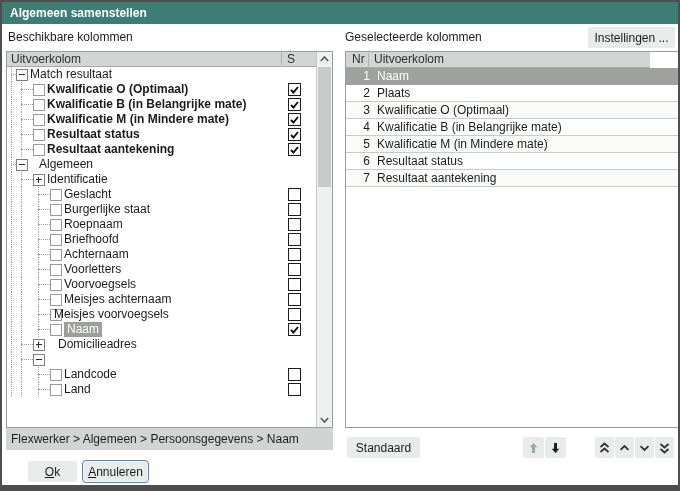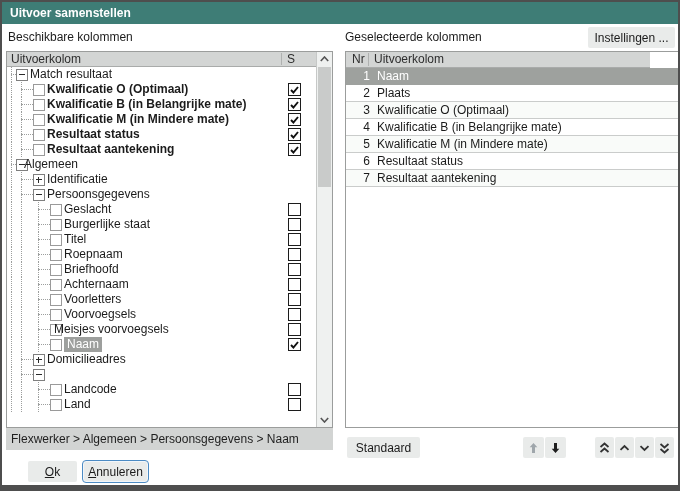--- a/index.html
+++ b/index.html
@@ -53,21 +53,21 @@
   .sb .thumb{position:absolute;left:1px;width:13px;background:#C9CBCA;}
   .sb .sbtn{position:absolute;left:0;width:100%;height:14px;display:flex;align-items:center;justify-content:center;}
   .sb .sbtn.bottom{bottom:0;}
 </style>
 </head>
 <body>
 
 <div id="win">
 
   <div id="titlebar" class="abs">
-    <span>Uitvoer samenstellen</span>
+    <span>Algemeen samenstellen</span>
   </div>
 
   <div class="abs heading" style="left:6px;top:27px;">Beschikbare kolommen</div>
 
   <div class="abs panelbox" style="left:4px;top:49px;width:327px;height:377px;">
     <div class="gridhead" style="width:309px;height:15px;line-height:14px;">
       <span style="padding-left:4px;">Uitvoerkolom</span>
       <span class="vsep" style="left:274px;"></span>
       <span class="abs" style="left:280px;top:0;">S</span>
     </div>
@@ -135,39 +135,32 @@
           <span class="scheck">
             <svg width="9" height="8" viewBox="0 0 9 8">
               <polyline points="1,4 3.4,6.5 8,1" fill="none" stroke="#111" stroke-width="1.9"></polyline>
             </svg>
           </span>
         </div>
         <div class="tree-row">
           <span class="guide" style="left: 4px;"></span>
           <span class="conn" style="left: 4px; width: 5px;"></span>
           <span class="ebox" style="left: 9px;"></span>
-          <span class="tlabel" style="left: 17px;">Algemeen</span>
+          <span class="tlabel" style="left: 32px;">Algemeen</span>
         </div>
         <div class="tree-row">
           <span class="guide" style="left: 4px;"></span>
           <span class="guide" style="left: 14px;"></span>
           <span class="conn" style="left: 14px; width: 12px;"></span>
           <span class="ebox plus" style="left: 26px;"></span>
           <span class="tlabel" style="left: 40px;">Identificatie</span>
         </div>
         <div class="tree-row">
           <span class="guide" style="left: 4px;"></span>
           <span class="guide" style="left: 14px;"></span>
-          <span class="conn" style="left: 14px; width: 12px;"></span>
-          <span class="ebox" style="left: 26px;"></span>
-          <span class="tlabel" style="left: 40px;">Persoonsgegevens</span>
-        </div>
-        <div class="tree-row">
-          <span class="guide" style="left: 4px;"></span>
-          <span class="guide" style="left: 14px;"></span>
           <span class="guide" style="left: 31px;"></span>
           <span class="conn" style="left: 31px; width: 12px;"></span>
           <span class="lbox" style="left: 43px;"></span>
           <span class="tlabel" style="left: 57px;">Geslacht</span>
           <span class="scheck"></span>
         </div>
         <div class="tree-row">
           <span class="guide" style="left: 4px;"></span>
           <span class="guide" style="left: 14px;"></span>
           <span class="guide" style="left: 31px;"></span>
@@ -175,29 +168,20 @@
           <span class="lbox" style="left: 43px;"></span>
           <span class="tlabel" style="left: 57px;">Burgerlijke staat</span>
           <span class="scheck"></span>
         </div>
         <div class="tree-row">
           <span class="guide" style="left: 4px;"></span>
           <span class="guide" style="left: 14px;"></span>
           <span class="guide" style="left: 31px;"></span>
           <span class="conn" style="left: 31px; width: 12px;"></span>
           <span class="lbox" style="left: 43px;"></span>
-          <span class="tlabel" style="left: 57px;">Titel</span>
-          <span class="scheck"></span>
-        </div>
-        <div class="tree-row">
-          <span class="guide" style="left: 4px;"></span>
-          <span class="guide" style="left: 14px;"></span>
-          <span class="guide" style="left: 31px;"></span>
-          <span class="conn" style="left: 31px; width: 12px;"></span>
-          <span class="lbox" style="left: 43px;"></span>
           <span class="tlabel" style="left: 57px;">Roepnaam</span>
           <span class="scheck"></span>
         </div>
         <div class="tree-row">
           <span class="guide" style="left: 4px;"></span>
           <span class="guide" style="left: 14px;"></span>
           <span class="guide" style="left: 31px;"></span>
           <span class="conn" style="left: 31px; width: 12px;"></span>
           <span class="lbox" style="left: 43px;"></span>
           <span class="tlabel" style="left: 57px;">Briefhoofd</span>
@@ -229,20 +213,29 @@
           <span class="lbox" style="left: 43px;"></span>
           <span class="tlabel" style="left: 57px;">Voorvoegsels</span>
           <span class="scheck"></span>
         </div>
         <div class="tree-row">
           <span class="guide" style="left: 4px;"></span>
           <span class="guide" style="left: 14px;"></span>
           <span class="guide" style="left: 31px;"></span>
           <span class="conn" style="left: 31px; width: 12px;"></span>
           <span class="lbox" style="left: 43px;"></span>
+          <span class="tlabel" style="left: 57px;">Meisjes achternaam</span>
+          <span class="scheck"></span>
+        </div>
+        <div class="tree-row">
+          <span class="guide" style="left: 4px;"></span>
+          <span class="guide" style="left: 14px;"></span>
+          <span class="guide" style="left: 31px;"></span>
+          <span class="conn" style="left: 31px; width: 12px;"></span>
+          <span class="lbox" style="left: 43px;"></span>
           <span class="tlabel" style="left: 47px;">Meisjes voorvoegsels</span>
           <span class="scheck"></span>
         </div>
         <div class="tree-row">
           <span class="guide" style="left: 4px;"></span>
           <span class="guide" style="left: 14px;"></span>
           <span class="guide" style="left: 31px;"></span>
           <span class="conn" style="left: 31px; width: 12px;"></span>
           <span class="lbox" style="left: 43px;"></span>
           <span class="tlabel selected" style="left: 57px;">Naam</span>
@@ -250,21 +243,21 @@
             <svg width="9" height="8" viewBox="0 0 9 8">
               <polyline points="1,4 3.4,6.5 8,1" fill="none" stroke="#111" stroke-width="1.9"></polyline>
             </svg>
           </span>
         </div>
         <div class="tree-row">
           <span class="guide" style="left: 4px;"></span>
           <span class="guide" style="left: 14px;"></span>
           <span class="conn" style="left: 14px; width: 12px;"></span>
           <span class="ebox plus" style="left: 26px;"></span>
-          <span class="tlabel" style="left: 40px;">Domicilieadres</span>
+          <span class="tlabel" style="left: 51px;">Domicilieadres</span>
         </div>
         <div class="tree-row">
           <span class="guide" style="left: 4px;"></span>
           <span class="guide" style="left: 14px;"></span>
           <span class="conn" style="left: 14px; width: 12px;"></span>
           <span class="ebox" style="left: 26px;"></span>
         </div>
         <div class="tree-row">
           <span class="guide" style="left: 4px;"></span>
           <span class="guide" style="left: 14px;"></span>

